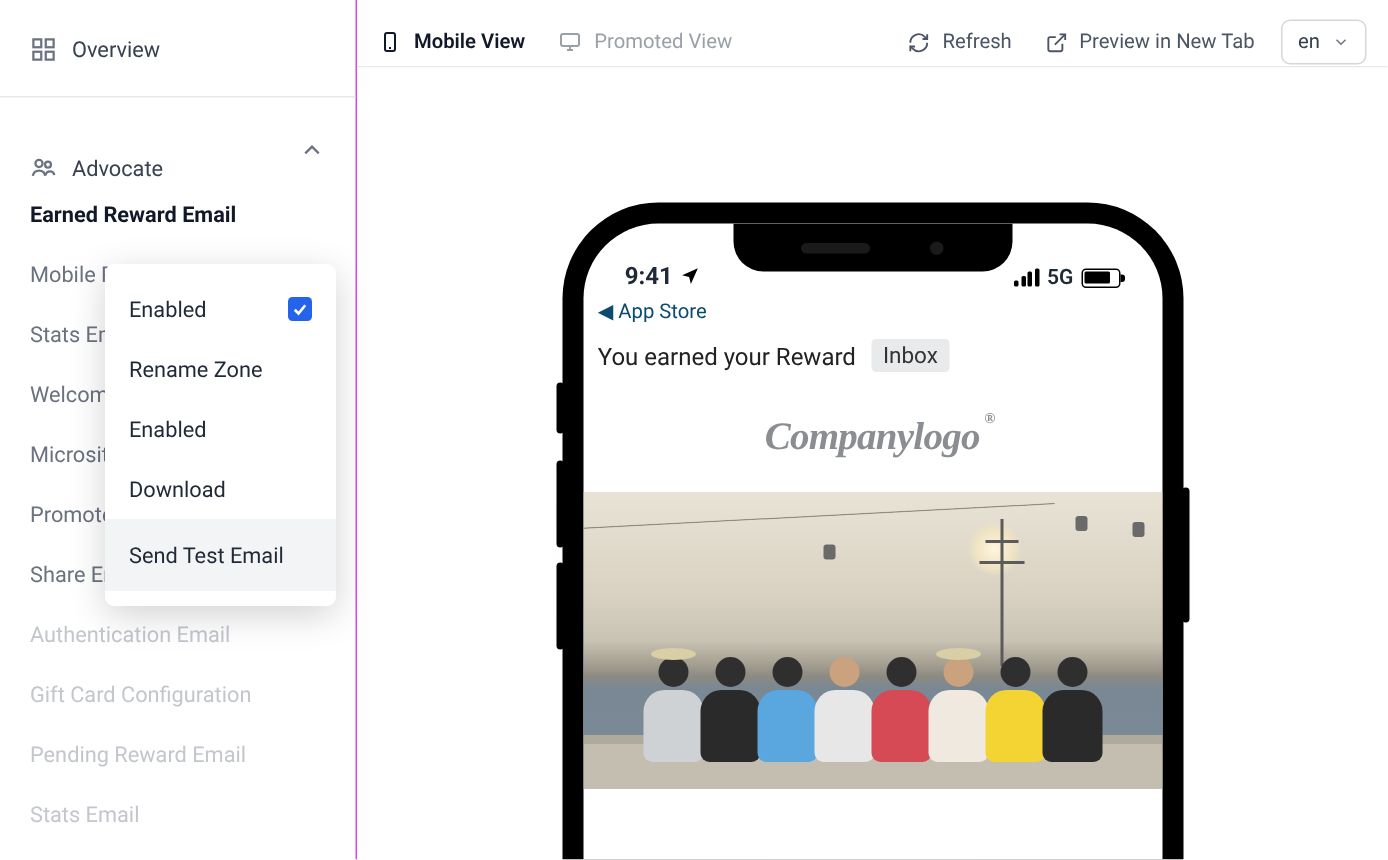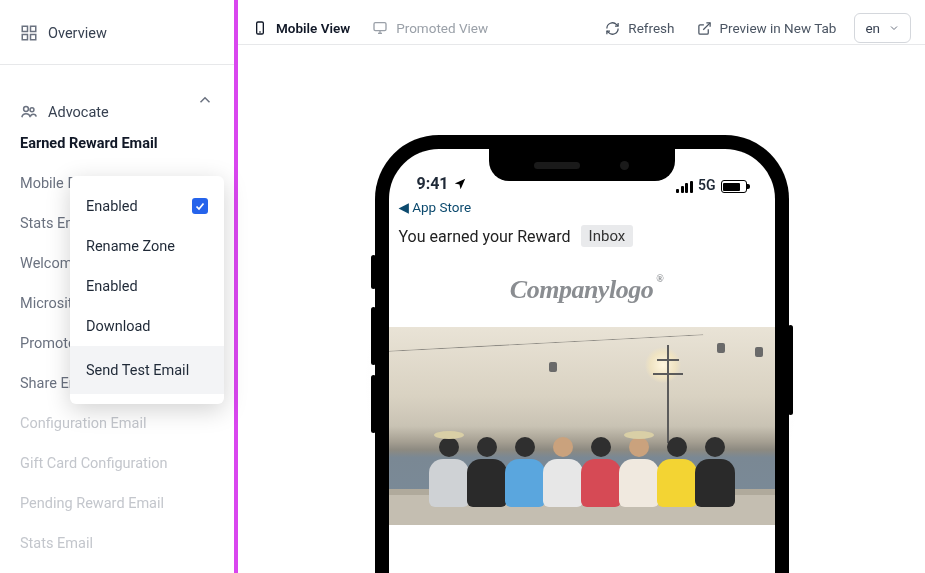--- a/index.html
+++ b/index.html
@@ -1,21 +1,21 @@
 <!DOCTYPE html>
 <html><head>
 <meta charset="utf-8">
 <style>
   * { box-sizing: border-box; margin: 0; padding: 0; }
   html, body { width: 925px; height: 573px; font-family: -apple-system, BlinkMacSystemFont, "Segoe UI", Roboto, Arial, sans-serif; color: #1f2937; background: #fff; overflow: hidden; }
 
   .app { display: flex; height: 100%; }
 
   
-  .sidebar { width: 238px; flex-shrink: 0; border-right: 4px solid #d946ef; padding-top: 10px; position: relative; }
+  .sidebar { width: 238px; flex-shrink: 0; border-right: 1px solid #d946ef; padding-top: 10px; position: relative; }
   .sidebar .row { display: flex; align-items: center; height: 46px; padding: 0 20px; font-size: 14.5px; color: #374151; cursor: pointer; }
   .sidebar .row.overview { }
   .sidebar .sep { height: 1px; background: #e7e8ea; margin: 8px 0 12px; }
   .sidebar .section-row { justify-content: space-between; }
   .sidebar .section-left { display: flex; align-items: center; margin-top: 24px; }
   .sidebar .icon { width: 18px; height: 18px; margin-right: 10px; color: #6b7280; flex-shrink: 0; }
   .sidebar .items { padding: 0 20px; }
   .sidebar .items .item { height: 40px; display: flex; align-items: center; font-size: 14.5px; color: #6b7280; cursor: pointer; }
   .sidebar .items .item.active { color: #111827; font-weight: 700; }
   .sidebar .items .item.dim { color: #c3c6cc; }
@@ -50,21 +50,21 @@
   .phone .btn-left2 { left:-4px; top:172px; width:5px; height:58px; }
   .phone .btn-left3 { left:-4px; top:240px; width:5px; height:58px; }
   .phone .btn-right { right:-4px; top:190px; width:5px; height:90px; }
   .screen { width: 100%; height: 100%; background: #fff; border-radius: 50px; overflow: hidden; position: relative; }
   .notch { position: absolute; top: 0; left: 50%; transform: translateX(-50%); width: 186px; height: 32px; background: #000; border-bottom-left-radius: 20px; border-bottom-right-radius: 20px; z-index: 5; display:flex; align-items:center; justify-content:center; gap:40px;}
   .notch::before{content:""; width:46px; height:7px; background:#1a1a1a; border-radius:4px;}
   .notch::after{content:""; width:9px; height:9px; background:#1a1a1a; border-radius:50%;}
 
   .status-bar { height: 48px; display: flex; align-items: flex-end; justify-content: space-between; padding: 0 28px 4px; font-size: 16px; font-weight: 700; }
   .status-left { display:flex; align-items:center; gap:4px; }
-  .status-right { display: flex; align-items: flex-end; gap: 5px; }
+  .status-right { display: flex; align-items: center; gap: 5px; }
   .sig-bars { display:flex; align-items:flex-end; gap:1.5px; height:12px; }
   .sig-bars span{ width:3px; background:#000; border-radius:1px;}
   .sig-bars span:nth-child(1){height:4px;} .sig-bars span:nth-child(2){height:7px;} .sig-bars span:nth-child(3){height:10px;} .sig-bars span:nth-child(4){height:12px;}
   .net { font-size:14px; font-weight:600; }
   .battery { width:26px; height:13px; border:1.5px solid #000; border-radius:3px; position:relative; }
   .battery::after{content:""; position:absolute; right:-4px; top:3px; width:2.5px; height:5px; background:#000; border-radius:0 2px 2px 0;}
   .battery .fill{ position:absolute; left:1.5px; top:1.5px; bottom:1.5px; width:70%; background:#000; border-radius:1px;}
 
   .back-row { padding: 2px 10px 6px; font-size: 13.5px; color:#0c4a6e; }
   .subject-row { padding: 4px 10px 10px; display:flex; align-items:center; gap:10px; font-size: 16px; color:#222; }
@@ -132,21 +132,21 @@
     </div>
 
     <div class="items" id="sidebar-items">
         <div class="item active">Earned Reward Email</div>
         <div class="item">Mobile Popup</div>
         <div class="item">Stats Email</div>
         <div class="item">Welcome Email</div>
         <div class="item">Microsite</div>
         <div class="item">Promoted Deal</div>
         <div class="item">Share Email</div>
-        <div class="item dim">Configuration Email</div>
+        <div class="item dim">Authentication Email</div>
         <div class="item dim">Gift Card Configuration</div>
         <div class="item dim">Pending Reward Email</div>
         <div class="item dim">Stats Email</div>
       </div>
 
     <div class="popover">
       <div class="menu-item">
         <span>Enabled</span>
         <span class="checkbox">
           <svg viewBox="0 0 24 24" fill="none" stroke="currentColor" stroke-width="3.5">

